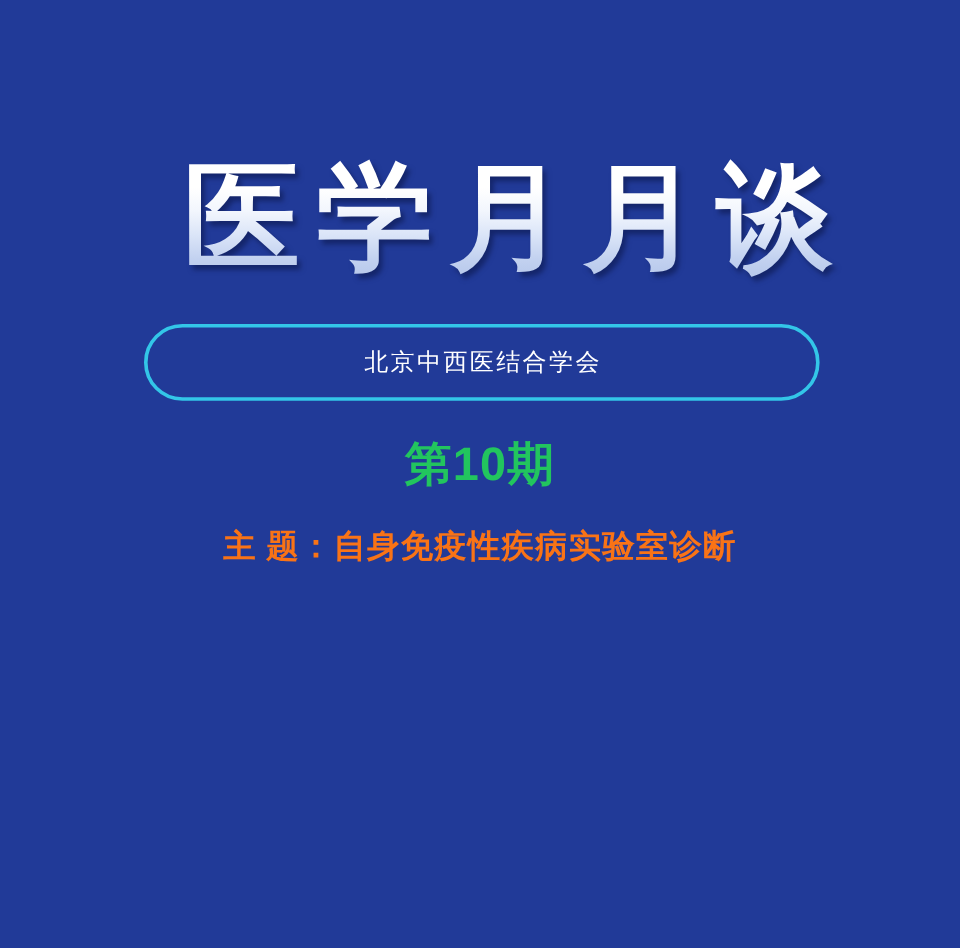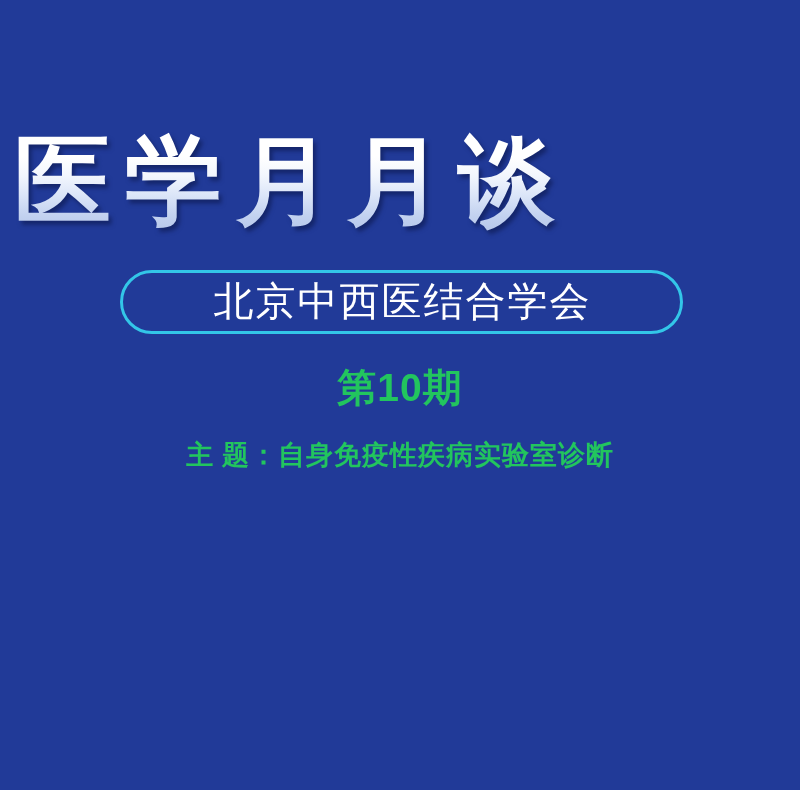--- a/index.html
+++ b/index.html
@@ -22,21 +22,21 @@
     background: #213a98;
     box-sizing: border-box;
   }
 
   
   .title-block {
     position: absolute;
     left: 0;
     top: 128px;
     width: 708px;
-    text-align: left;
+    text-align: right;
   }
   .main-title {
     display: inline-block;
     font-family: "Liberation Serif", "DejaVu Serif", serif;
     font-size: 97px;
     line-height: 1.12;
     font-weight: 700;
     letter-spacing: 14px;
     text-indent: 14px;
     white-space: nowrap;
@@ -71,21 +71,21 @@
     height: 64px;
     box-sizing: border-box;
     border: 3px solid #33c6e8;
     border-radius: 34px;
     display: flex;
     align-items: center;
     justify-content: center;
   }
   .org-name {
     font-family: "Liberation Serif", "DejaVu Serif", serif;
-    font-size: 40px;
+    font-size: 20px;
     font-weight: 400;
     color: #ffffff;
     letter-spacing: 2px;
     text-indent: 2px;
     white-space: nowrap;
     line-height: 1;
   }
 
   
   .episode {
@@ -106,21 +106,21 @@
   
   .topic {
     position: absolute;
     left: 0;
     top: 440px;
     width: 800px;
     text-align: center;
     font-family: "Liberation Serif", "DejaVu Serif", serif;
     font-size: 27px;
     font-weight: 700;
-    color: #22c55e;
+    color: #f97316;
     letter-spacing: 1px;
     line-height: 1.18;
     white-space: nowrap;
   }
 
   
   .lower-area {
     position: absolute;
     left: 0;
     top: 500px;

